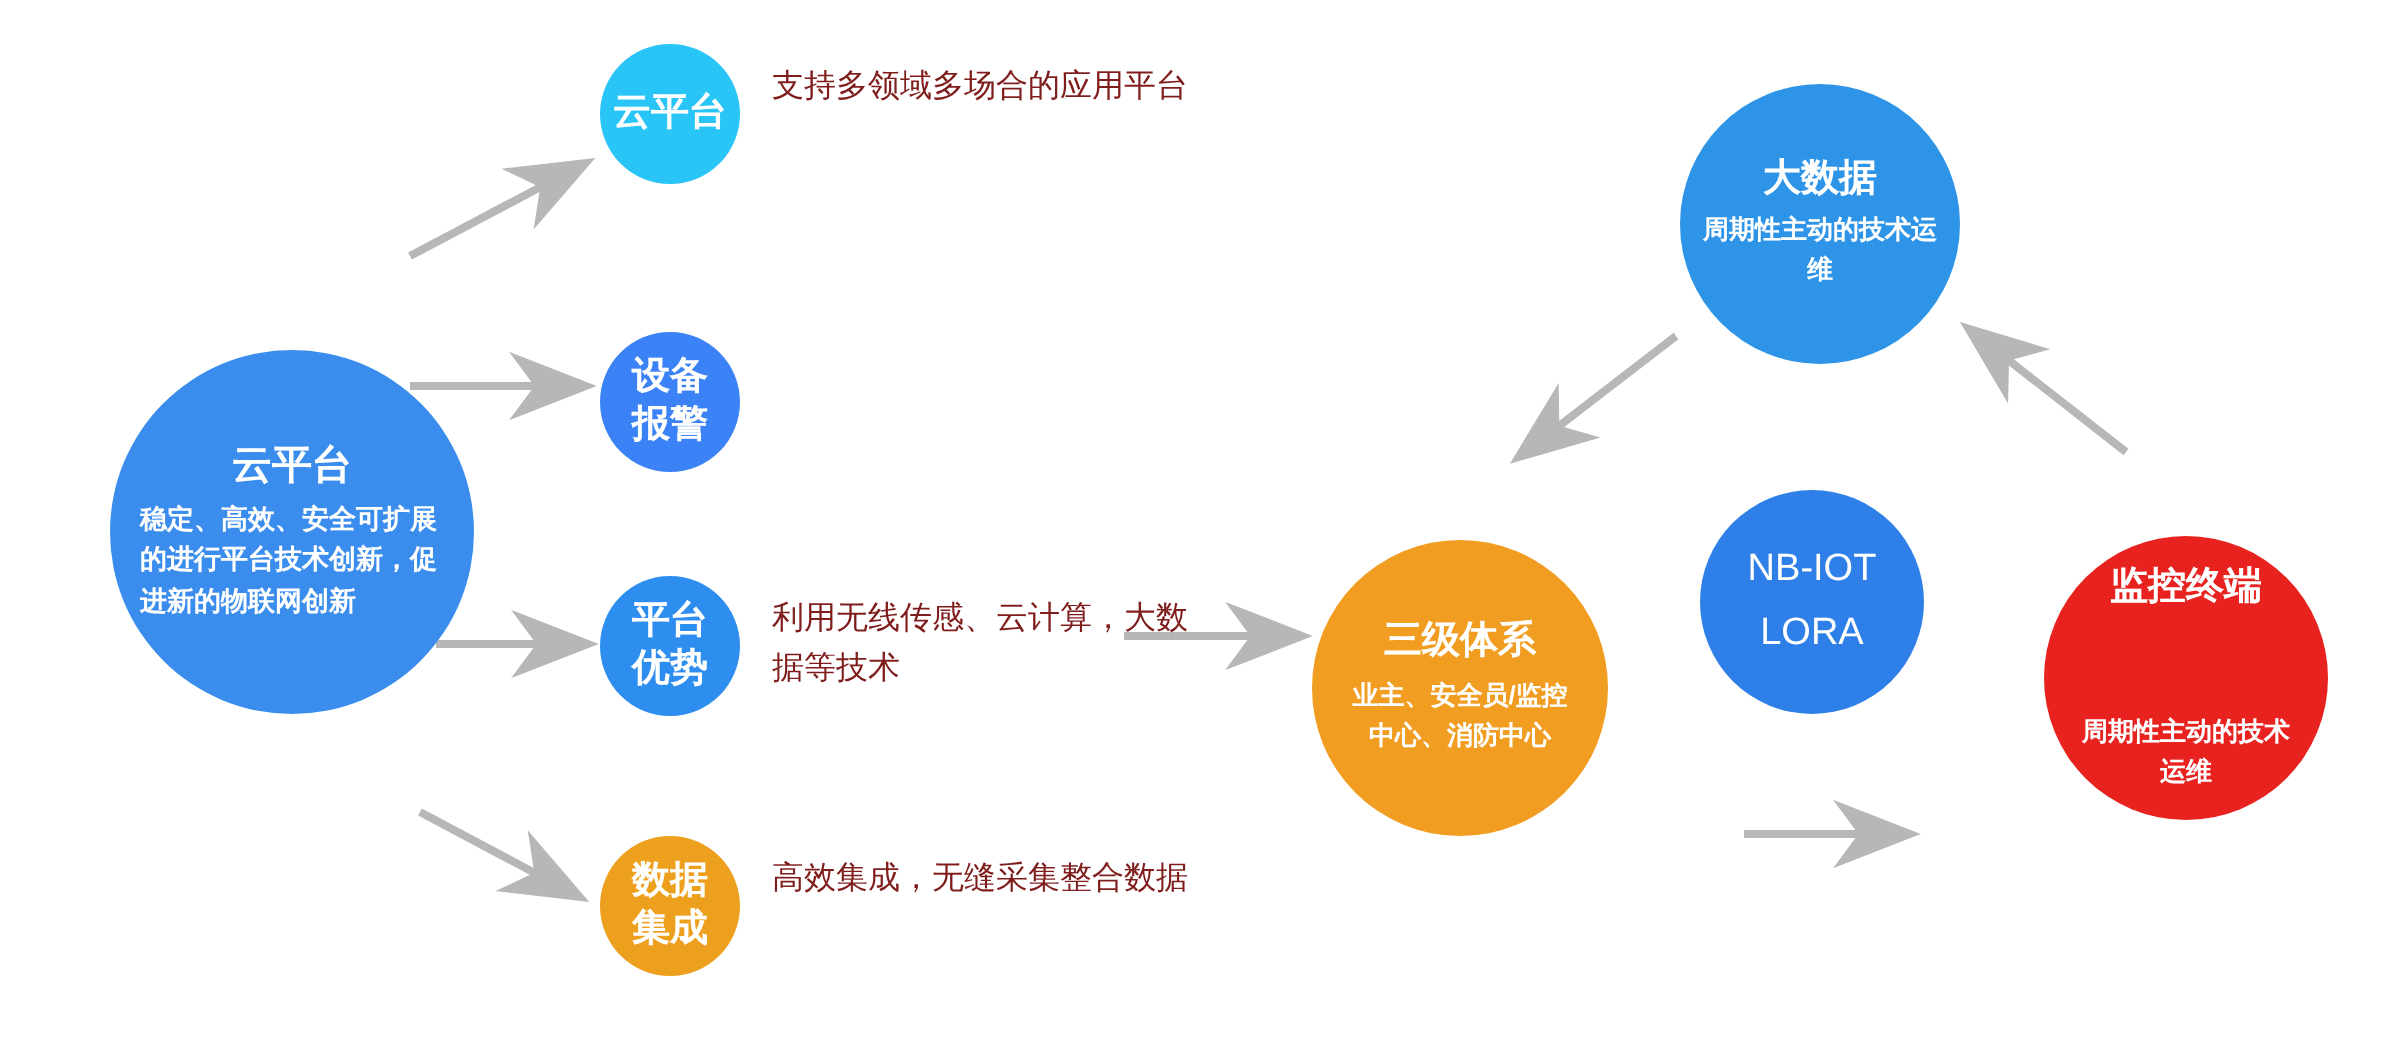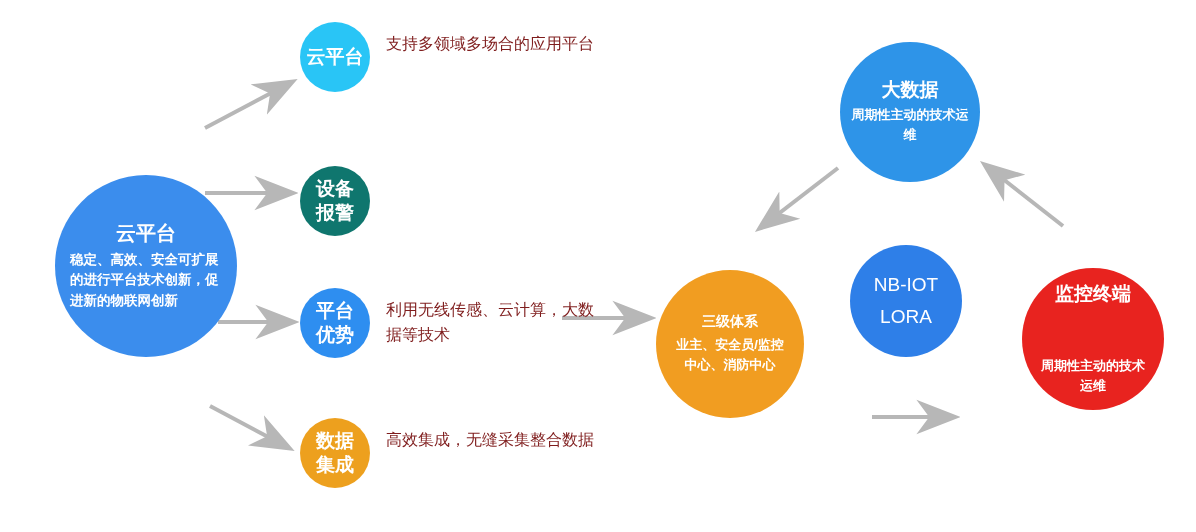--- a/index.html
+++ b/index.html
@@ -47,21 +47,21 @@
   #hub .c-title { font-size: 20px; margin-bottom: 4px; }
   #hub .c-desc { font-size: 13.5px; width: 152px; text-align: left; }
 
   
   .sat {
     width: 70px; height: 70px;
   }
   .sat .c-title { font-size: 19px; }
 
   #sat-0 { left: 300px; top: 22px;  background: #29c5f6; }
-  #sat-1 { left: 300px; top: 166px; background: #0f766e; }
+  #sat-1 { left: 300px; top: 166px; background: #3b82f6; }
   #sat-2 { left: 300px; top: 288px; background: #2e8ef0; }
   #sat-3 { left: 300px; top: 418px; background: #eda01e; }
 
   .sat-label {
     position: absolute;
     font-size: 16px;
     line-height: 1.55;
     color: #7f1d1d;
     width: 215px;
   }
@@ -69,21 +69,21 @@
   #lbl-1 { left: 386px; top: 176px; }
   #lbl-2 { left: 386px; top: 298px; }
   #lbl-3 { left: 386px; top: 428px; }
 
   
   #node-sanji {
     left: 656px; top: 270px;
     width: 148px; height: 148px;
     background: #f19d21;
   }
-  #node-sanji .c-title { font-size: 14px; margin-bottom: 5px; }
+  #node-sanji .c-title { font-size: 19px; margin-bottom: 5px; }
   #node-sanji .c-desc { font-size: 13px; width: 120px; line-height: 1.55; }
 
   #node-bigdata {
     left: 840px; top: 42px;
     width: 140px; height: 140px;
     background: #2e94e8;
   }
   #node-bigdata .c-title { font-size: 19px; margin-bottom: 3px; }
   #node-bigdata .c-desc { font-size: 13px; width: 118px; line-height: 1.55; }
 

